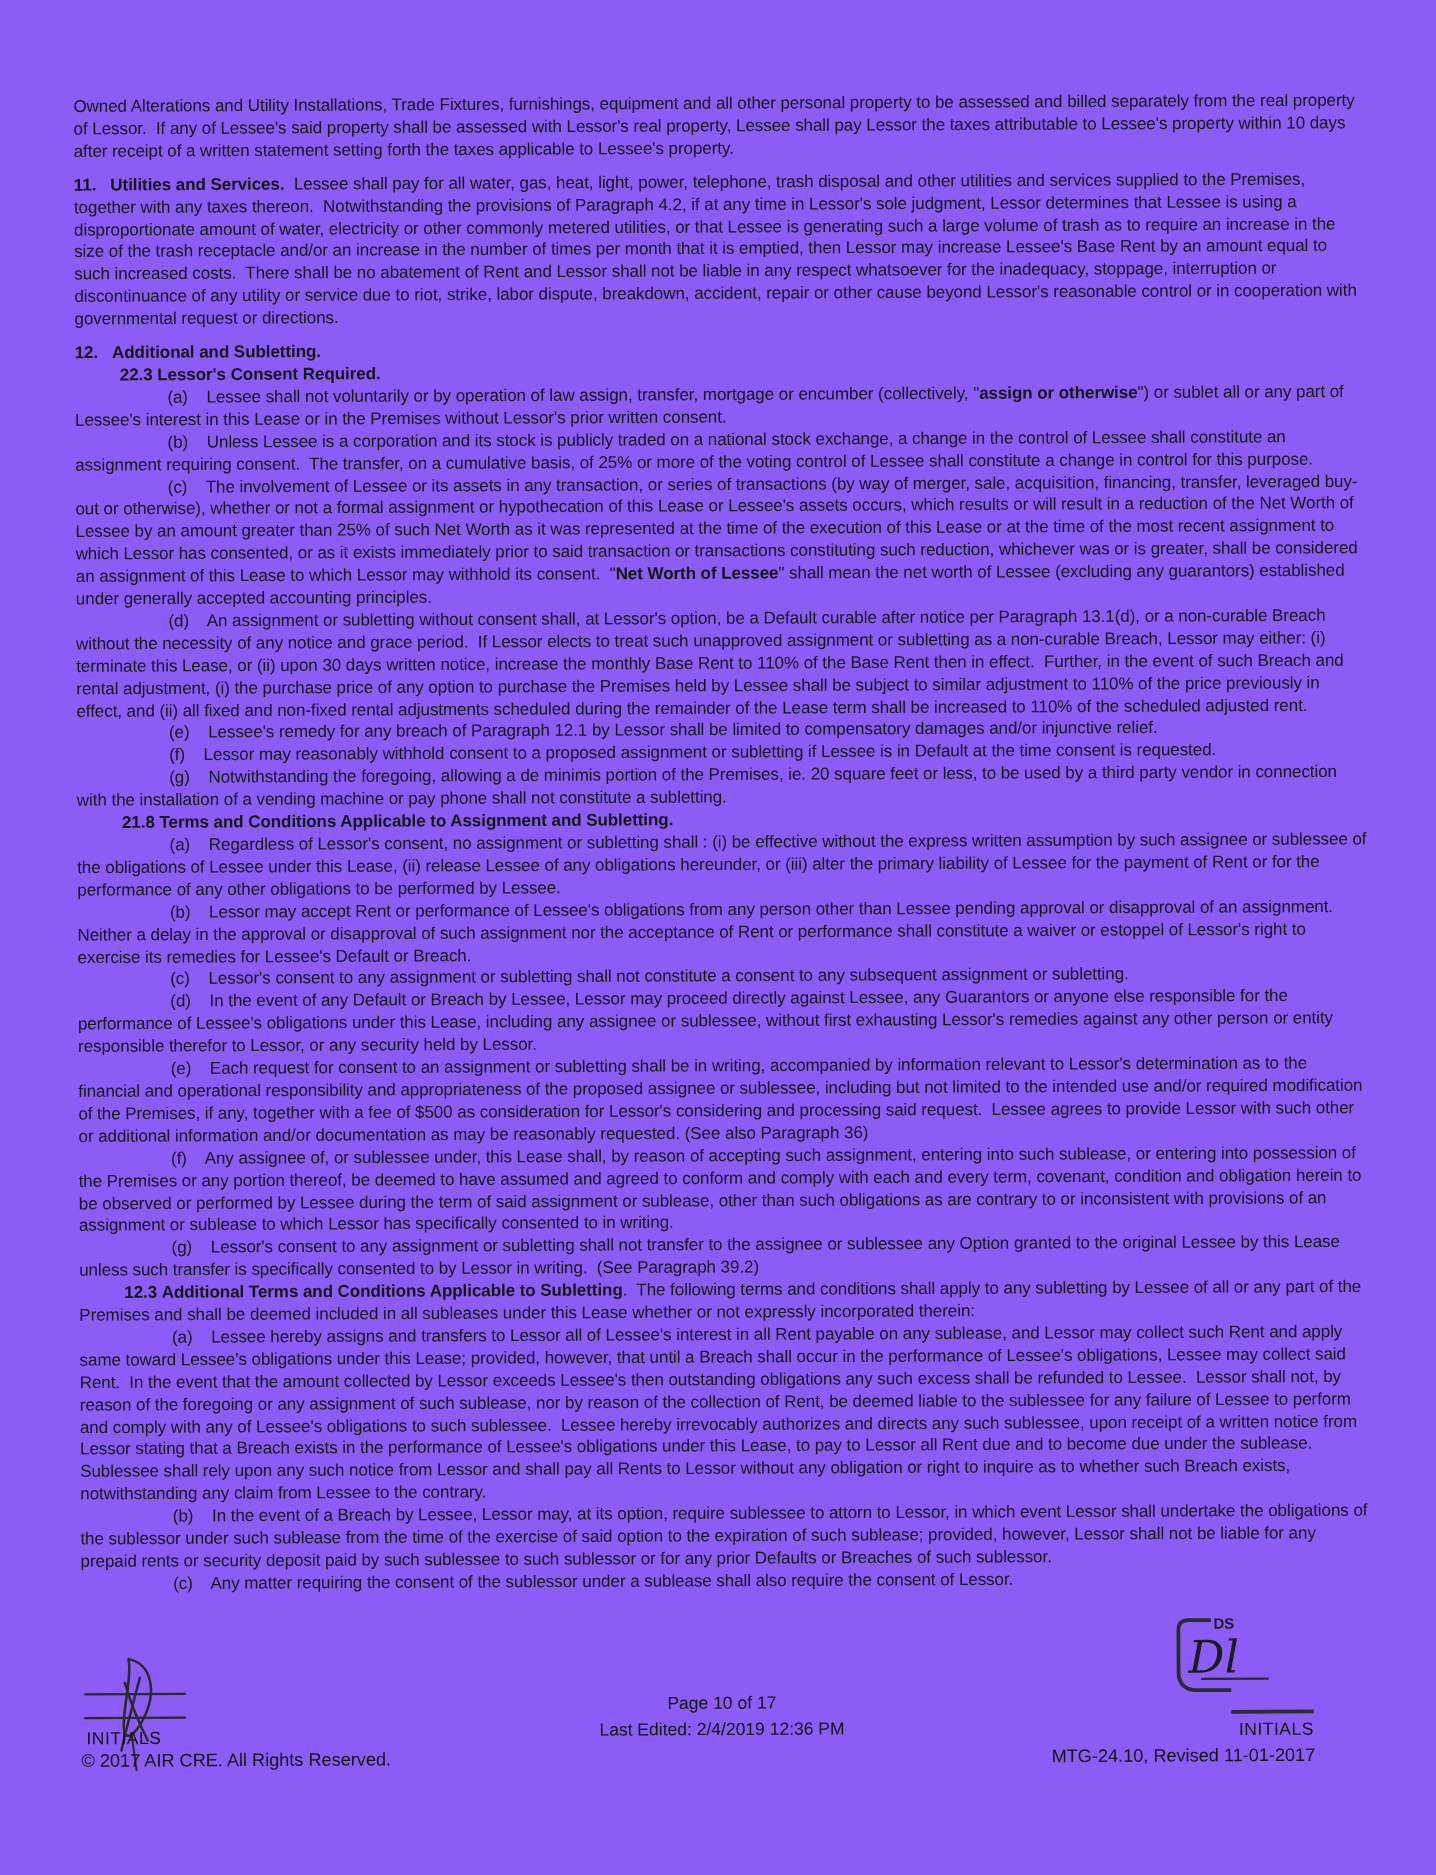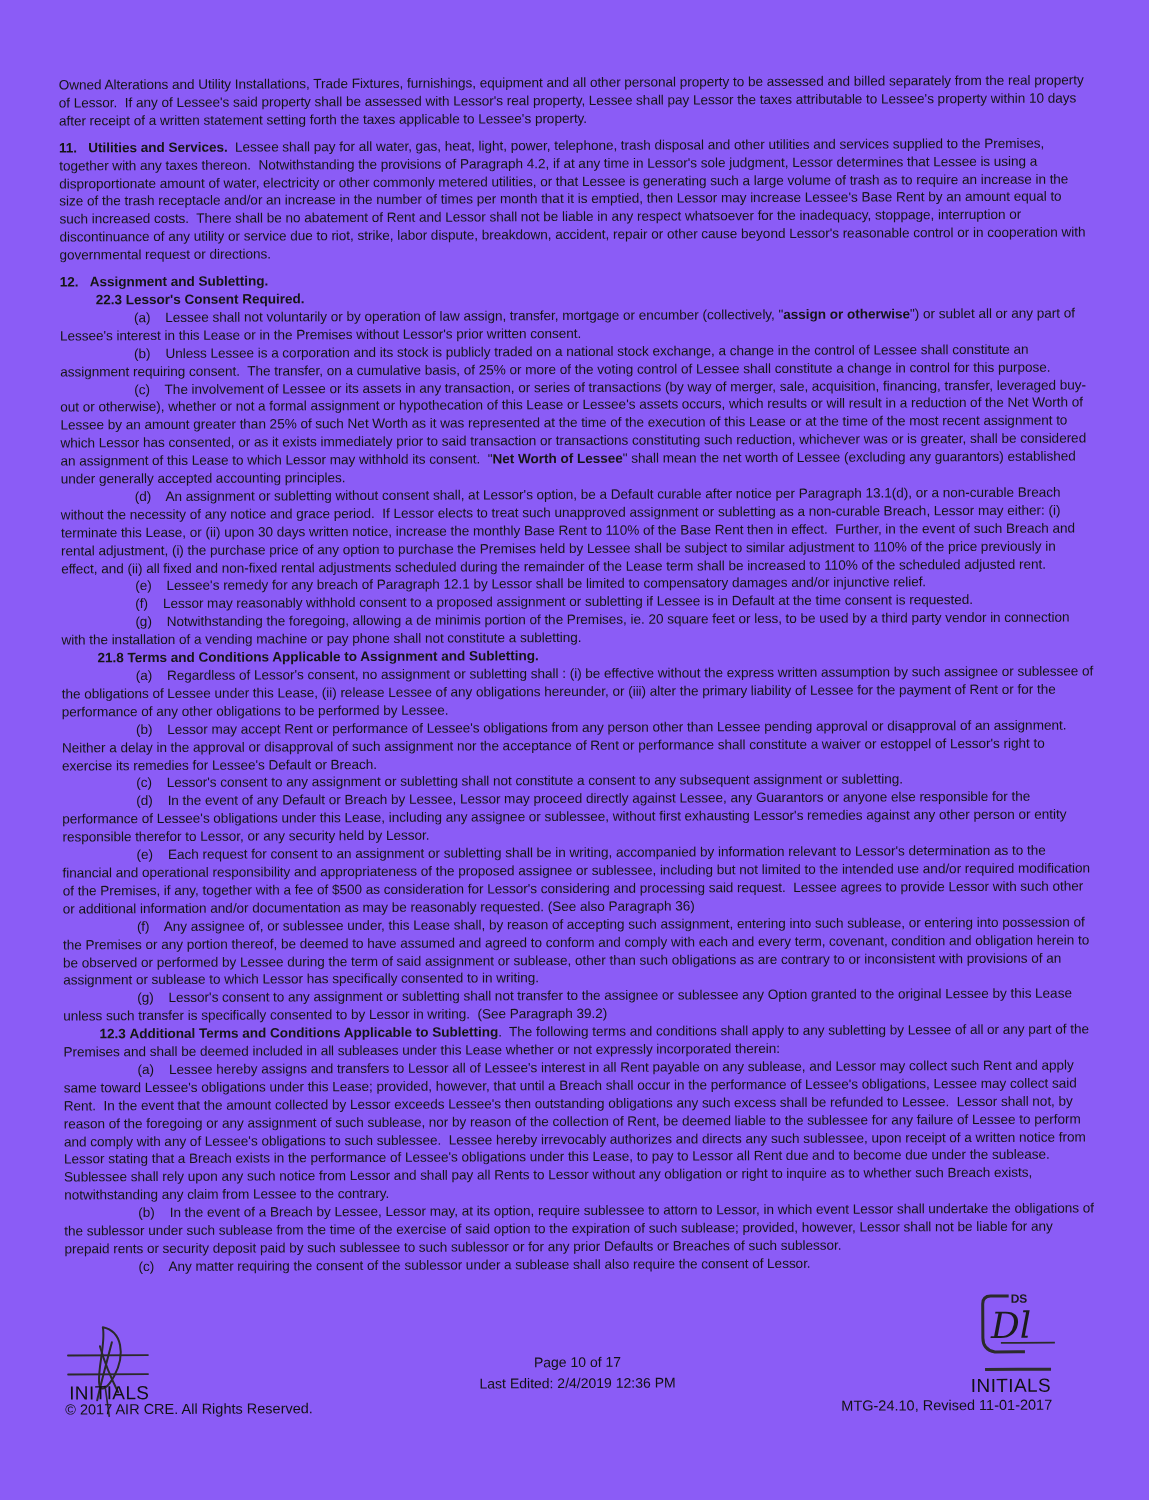--- a/index.html
+++ b/index.html
@@ -25,40 +25,40 @@
     color:#151515;
   }
   .para.gap{margin-bottom:9px;}
   .para.sub{text-indent:36px;}
   .para.letter{text-indent:74px;}
   .b{font-weight:bold;}
 
   
   .footer-abs{position:absolute;font-size:14px;color:#1a1a1a;}
   .sig-left{left:64px;top:1322px;width:86px;height:94px;}
-  .initials-label{font-size:19px;letter-spacing:0.4px;color:#111;}
+  .initials-label{font-size:14px;letter-spacing:0.4px;color:#111;}
   .sig-left .initials-label{position:absolute;left:2px;top:58px;}
   .footer-center{left:0;right:0;top:1352px;text-align:center;line-height:20.5px;font-size:14px;color:#111;}
-  .ds-stamp{left:974px;top:1290px;width:80px;height:82px;}
+  .ds-stamp{left:934px;top:1290px;width:80px;height:82px;}
   .right-underline{left:982px;top:1370px;width:66px;height:2.5px;background:#2d2d2d;}
   .initials-right{left:920px;top:1377px;width:128px;text-align:right;}
   .copyright{left:62px;top:1399px;font-size:14.5px;color:#111;}
   .form-rev{right:100px;top:1399px;width:320px;text-align:right;font-size:14.5px;color:#111;}
   svg{display:block;}
 </style>
 </head>
 <body>
 
 <div class="page">
   <div class="scan">
 
     <div class="doc-body" id="doc-body">
         <p class="para gap"><span>Owned Alterations and Utility Installations, Trade Fixtures, furnishings, equipment and all other personal property to be assessed and billed separately from the real property of Lessor.  If any of Lessee's said property shall be assessed with Lessor's real property, Lessee shall pay Lessor the taxes attributable to Lessee's property within 10 days after receipt of a written statement setting forth the taxes applicable to Lessee's property.</span></p>
         <p class="para gap"><span class="b">11.</span><span>   </span><span class="b">Utilities and Services.</span><span>  Lessee shall pay for all water, gas, heat, light, power, telephone, trash disposal and other utilities and services supplied to the Premises, together with any taxes thereon.  Notwithstanding the provisions of Paragraph 4.2, if at any time in Lessor's sole judgment, Lessor determines that Lessee is using a disproportionate amount of water, electricity or other commonly metered utilities, or that Lessee is generating such a large volume of trash as to require an increase in the size of the trash receptacle and/or an increase in the number of times per month that it is emptied, then Lessor may increase Lessee's Base Rent by an amount equal to such increased costs.  There shall be no abatement of Rent and Lessor shall not be liable in any respect whatsoever for the inadequacy, stoppage, interruption or discontinuance of any utility or service due to riot, strike, labor dispute, breakdown, accident, repair or other cause beyond Lessor's reasonable control or in cooperation with governmental request or directions.</span></p>
-        <p class="para"><span class="b">12.</span><span>   </span><span class="b">Assignment and Subletting.</span></p>
+        <p class="para"><span class="b">12.</span><span>   </span><span class="b">Additional and Subletting.</span></p>
         <p class="para sub"><span class="b">22.3</span><span> </span><span class="b">Lessor's Consent Required.</span></p>
         <p class="para letter"><span>(a)    Lessee shall not voluntarily or by operation of law assign, transfer, mortgage or encumber (collectively, "</span><span class="b">assign or otherwise</span><span>") or sublet all or any part of Lessee's interest in this Lease or in the Premises without Lessor's prior written consent.</span></p>
         <p class="para letter"><span>(b)    Unless Lessee is a corporation and its stock is publicly traded on a national stock exchange, a change in the control of Lessee shall constitute an assignment requiring consent.  The transfer, on a cumulative basis, of 25% or more of the voting control of Lessee shall constitute a change in control for this purpose.</span></p>
         <p class="para letter"><span>(c)    The involvement of Lessee or its assets in any transaction, or series of transactions (by way of merger, sale, acquisition, financing, transfer, leveraged buy-out or otherwise), whether or not a formal assignment or hypothecation of this Lease or Lessee's assets occurs, which results or will result in a reduction of the Net Worth of Lessee by an amount greater than 25% of such Net Worth as it was represented at the time of the execution of this Lease or at the time of the most recent assignment to which Lessor has consented, or as it exists immediately prior to said transaction or transactions constituting such reduction, whichever was or is greater, shall be considered an assignment of this Lease to which Lessor may withhold its consent.  "</span><span class="b">Net Worth of Lessee</span><span>" shall mean the net worth of Lessee (excluding any guarantors) established under generally accepted accounting principles.</span></p>
         <p class="para letter"><span>(d)    An assignment or subletting without consent shall, at Lessor's option, be a Default curable after notice per Paragraph 13.1(d), or a non-curable Breach without the necessity of any notice and grace period.  If Lessor elects to treat such unapproved assignment or subletting as a non-curable Breach, Lessor may either: (i) terminate this Lease, or (ii) upon 30 days written notice, increase the monthly Base Rent to 110% of the Base Rent then in effect.  Further, in the event of such Breach and rental adjustment, (i) the purchase price of any option to purchase the Premises held by Lessee shall be subject to similar adjustment to 110% of the price previously in effect, and (ii) all fixed and non-fixed rental adjustments scheduled during the remainder of the Lease term shall be increased to 110% of the scheduled adjusted rent.</span></p>
         <p class="para letter"><span>(e)    Lessee's remedy for any breach of Paragraph 12.1 by Lessor shall be limited to compensatory damages and/or injunctive relief.</span></p>
         <p class="para letter"><span>(f)    Lessor may reasonably withhold consent to a proposed assignment or subletting if Lessee is in Default at the time consent is requested.</span></p>
         <p class="para letter"><span>(g)    Notwithstanding the foregoing, allowing a de minimis portion of the Premises, ie. 20 square feet or less, to be used by a third party vendor in connection with the installation of a vending machine or pay phone shall not constitute a subletting.</span></p>
         <p class="para sub"><span class="b">21.8</span><span> </span><span class="b">Terms and Conditions Applicable to Assignment and Subletting.</span></p>
         <p class="para letter"><span>(a)    Regardless of Lessor's consent, no assignment or subletting shall : (i) be effective without the express written assumption by such assignee or sublessee of the obligations of Lessee under this Lease, (ii) release Lessee of any obligations hereunder, or (iii) alter the primary liability of Lessee for the payment of Rent or for the performance of any other obligations to be performed by Lessee.</span></p>

